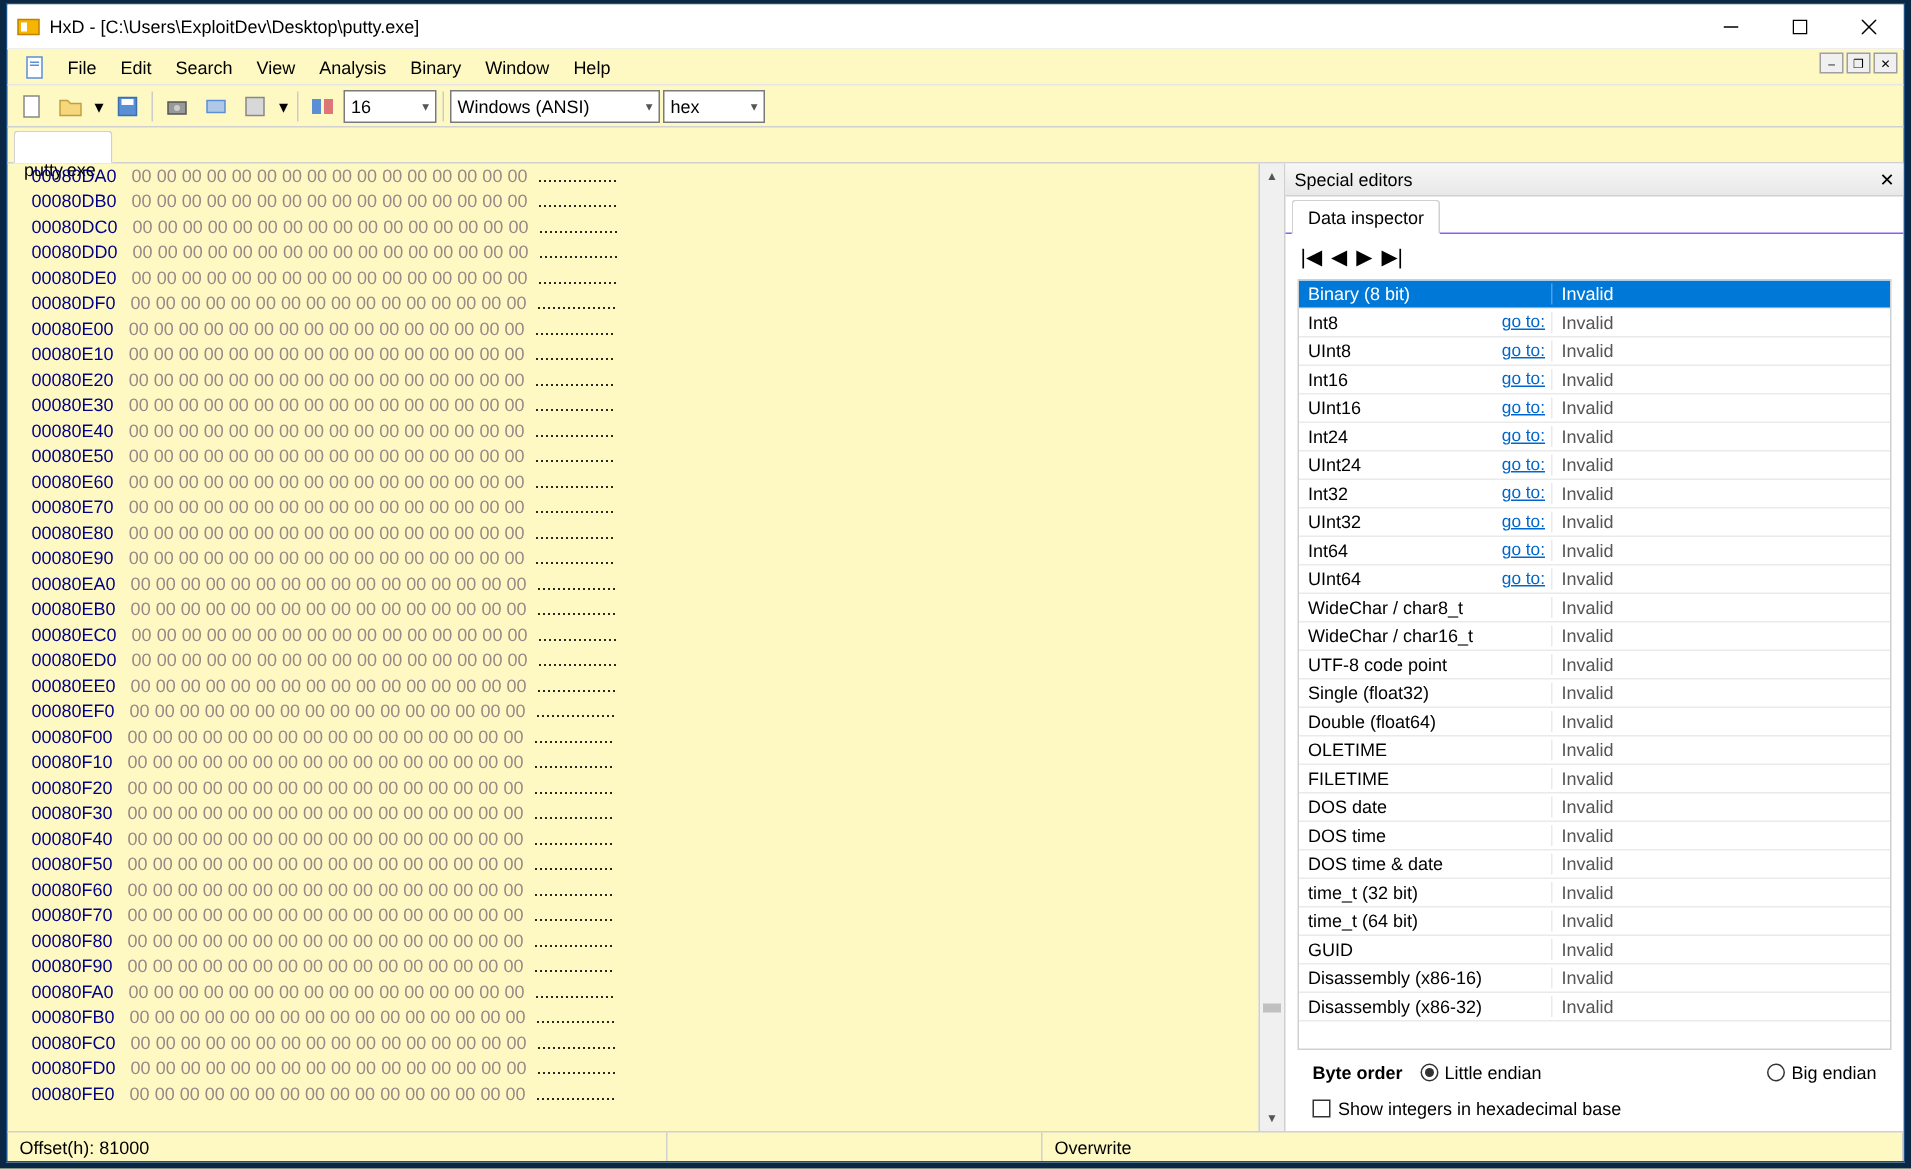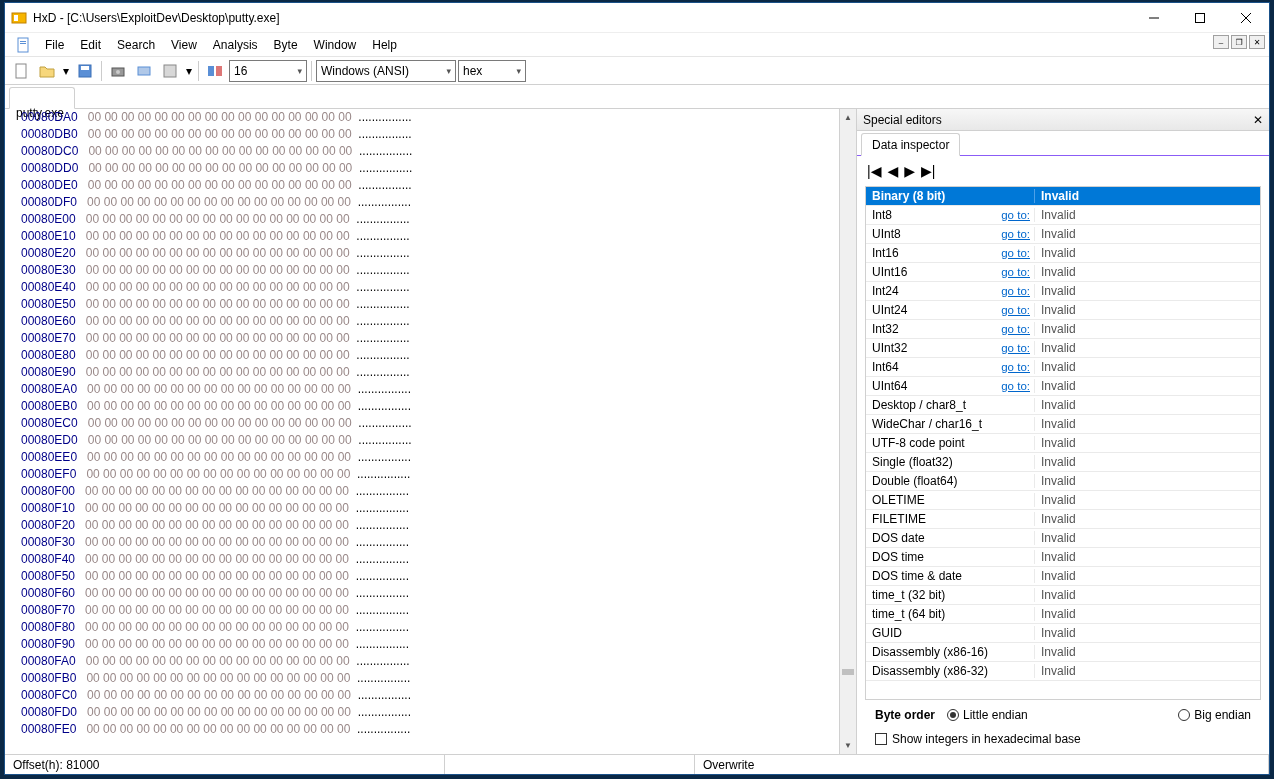--- a/index.html
+++ b/index.html
@@ -1,17 +1,17 @@
 <!DOCTYPE html>
 <html><head>
 <meta charset="utf-8">
 <style>
 * { margin:0; padding:0; box-sizing:border-box; font-family:"Segoe UI",Tahoma,sans-serif; font-size:12px; }
 body { background:#0a2845; width:1274px; height:779px; overflow:hidden; position:relative; }
-.window { position:absolute; left:4px; top:2px; width:1266px; height:773px; background:#ffffff; border:1px solid #1a5189; display:flex; flex-direction:column; }
+.window { position:absolute; left:4px; top:2px; width:1266px; height:773px; background:#fef9c3; border:1px solid #1a5189; display:flex; flex-direction:column; }
 .titlebar { height:30px; background:#fff; display:flex; align-items:center; padding-left:6px; border-bottom:1px solid #eee; }
 .titlebar .icon { width:16px; height:16px; margin-right:6px; }
 .titlebar .title { flex:1; color:#000; }
 .winbtns { display:flex; height:100%; }
 .winbtn { width:46px; display:flex; align-items:center; justify-content:center; color:#000; }
 .menubar { height:24px; display:flex; align-items:center; padding-left:10px; gap:0; border-bottom:1px solid #e5e5e5; position:relative; }
 .menubar .mitem { padding:3px 8px; color:#000; cursor:default; }
 .mdi-btns { position:absolute; right:4px; top:2px; display:flex; gap:2px; }
 .mdi-btns span { width:16px; height:14px; border:1px solid #a0a0a0; font-size:8px; display:flex; align-items:center; justify-content:center; background:#f0f0f0; }
 .toolbar { height:28px; border-bottom:1px solid #d0d0d0; display:flex; align-items:center; padding:0 4px; gap:2px; }
@@ -35,21 +35,21 @@
 .sidepanel { width:413px; border-left:1px solid #d0d0d0; display:flex; flex-direction:column; background:#fff; }
 .sp-title { height:22px; background:linear-gradient(#f7f7f7,#e8e8e8); border-bottom:1px solid #d0d0d0; padding:3px 6px; font-weight:400; display:flex; align-items:center; }
 .sp-title .x { margin-left:auto; font-family:Arial; cursor:default; }
 .sp-tabs { height:25px; display:flex; border-bottom:1px solid #8b5cf6; }
 .sp-tab { padding:4px 10px; border:1px solid #d0d0d0; border-bottom:1px solid #fff; margin-bottom:-1px; margin-left:4px; margin-top:2px; background:#fff; border-radius:3px 3px 0 0; }
 .sp-nav { height:30px; display:flex; align-items:center; gap:6px; padding-left:10px; }
 .sp-nav span { font-size:14px; cursor:default; }
 .insp { flex:1; border:1px solid #d0d0d0; margin:0 8px; overflow:hidden; position:relative; display:flex; flex-direction:column; }
 .insp-rows { flex:1; overflow-y:auto; }
 .insp-row { display:flex; height:19px; align-items:center; border-bottom:1px solid #eaeaea; }
-.insp-row.sel { background:#0078d7; color:#fff;font-weight:bold; }
+.insp-row.sel { background:#0078d7; color:#fff; }
 .insp-row .nm { width:168px; padding-left:6px; display:flex; align-items:center; }
 .insp-row .goto { margin-left:auto; margin-right:4px; color:#0066cc; text-decoration:underline; cursor:pointer; font-size:11.5px; }
 .insp-row .val { flex:1; color:#555; padding-left:6px; border-left:1px solid #eaeaea; }
 .insp-row.sel .val { color:#fff; border-left-color:#4da0e8; }
 .byteorder { padding:6px 10px; display:flex; align-items:center; gap:6px; margin:2px 8px 0; }
 .byteorder .lbl { font-weight:700; }
 .radio { width:12px; height:12px; border-radius:50%; border:1px solid #333; display:inline-flex; align-items:center; justify-content:center; margin-right:4px; }
 .radio.on::after { content:""; width:6px; height:6px; background:#333; border-radius:50%; }
 .chk { width:12px; height:12px; border:1px solid #333; display:inline-block; margin-right:5px; vertical-align:-2px; }
 .showint { padding:4px 10px 8px; margin:0 8px; }
@@ -94,21 +94,21 @@
   </div>
 
   <div class="menubar">
     <span class="icon" style="margin-right:6px;">
       <svg width="16" height="16">
           <rect x="3" y="1" width="10" height="14" fill="#fff" stroke="#5a8fd6"></rect>
           <rect x="5" y="4" width="6" height="1" fill="#5a8fd6"></rect>
           <rect x="5" y="6" width="6" height="1" fill="#5a8fd6"></rect>
         </svg>
     </span>
-    <div id="menuitems" style="display:contents;"><span class="mitem">File</span><span class="mitem">Edit</span><span class="mitem">Search</span><span class="mitem">View</span><span class="mitem">Analysis</span><span class="mitem">Byte</span><span class="mitem">Window</span><span class="mitem">Help</span></div>
+    <div id="menuitems" style="display:contents;"><span class="mitem">File</span><span class="mitem">Edit</span><span class="mitem">Search</span><span class="mitem">View</span><span class="mitem">Analysis</span><span class="mitem">Binary</span><span class="mitem">Window</span><span class="mitem">Help</span></div>
     <div class="mdi-btns">
       <span>–</span>
       <span>❐</span>
       <span>✕</span>
     </div>
   </div>
 
   <div class="toolbar">
     <div class="tbtn">
         <svg width="16" height="16">
@@ -145,21 +145,21 @@
         </svg>
       </div>
     <div class="tbtn" style="width:10px;">▾</div>
     <div class="tsep"></div>
     <div class="tbtn">
         <svg width="16" height="16">
           <rect x="1" y="3" width="6" height="10" fill="#5a8fd6"></rect>
           <rect x="9" y="3" width="6" height="10" fill="#d77"></rect>
         </svg>
       </div>
-    <div class="tinput" style="width:78px;">
+    <div class="tinput" style="width:62px;">
         <span>16</span>
         <span class="arrow">▾</span>
       </div>
     <div class="tsep"></div>
     <div class="tinput" style="width:140px;">
         <span>Windows (ANSI)</span>
         <span class="arrow">▾</span>
       </div>
     <div class="tinput" style="width:68px;">
         <span>hex</span>
@@ -311,21 +311,21 @@
             </div>
             <div class="insp-row">
               <div class="nm">
                 <span>UInt64</span>
                 <span class="goto">go to:</span>
               </div>
               <div class="val">Invalid</div>
             </div>
             <div class="insp-row">
               <div class="nm">
-                <span>Desktop / char8_t</span>
+                <span>WideChar / char8_t</span>
               </div>
               <div class="val">Invalid</div>
             </div>
             <div class="insp-row">
               <div class="nm">
                 <span>WideChar / char16_t</span>
               </div>
               <div class="val">Invalid</div>
             </div>
             <div class="insp-row">

